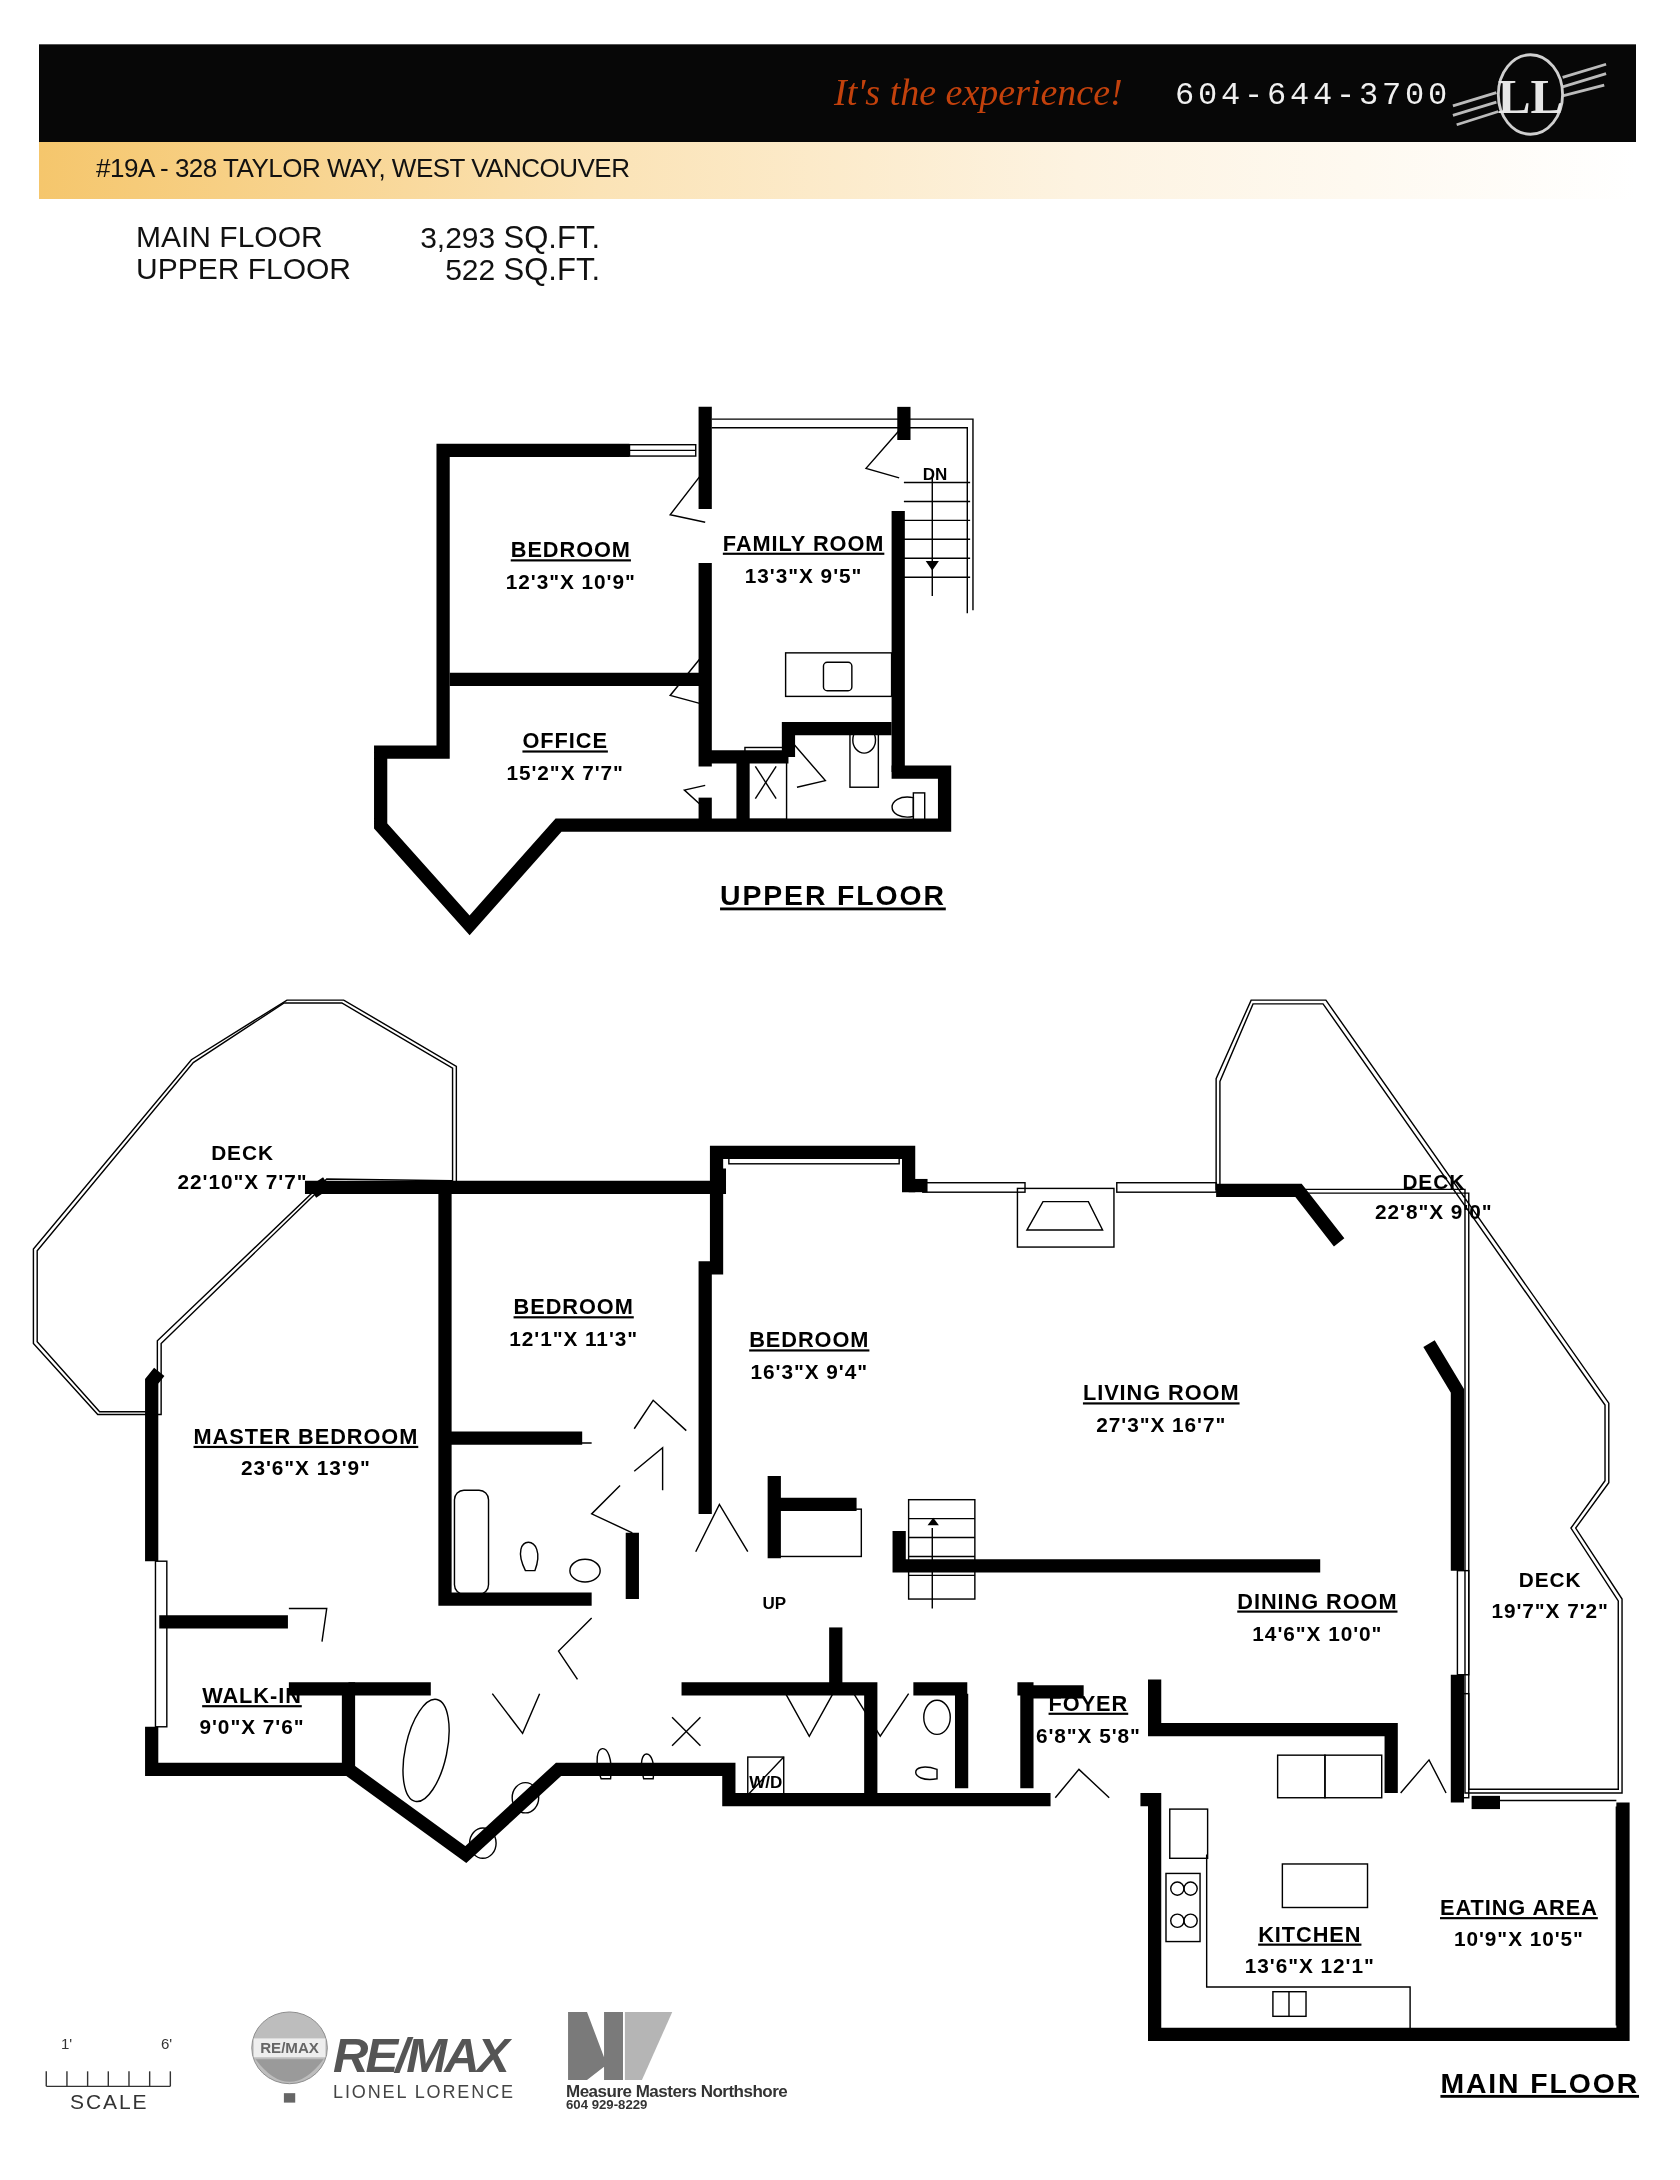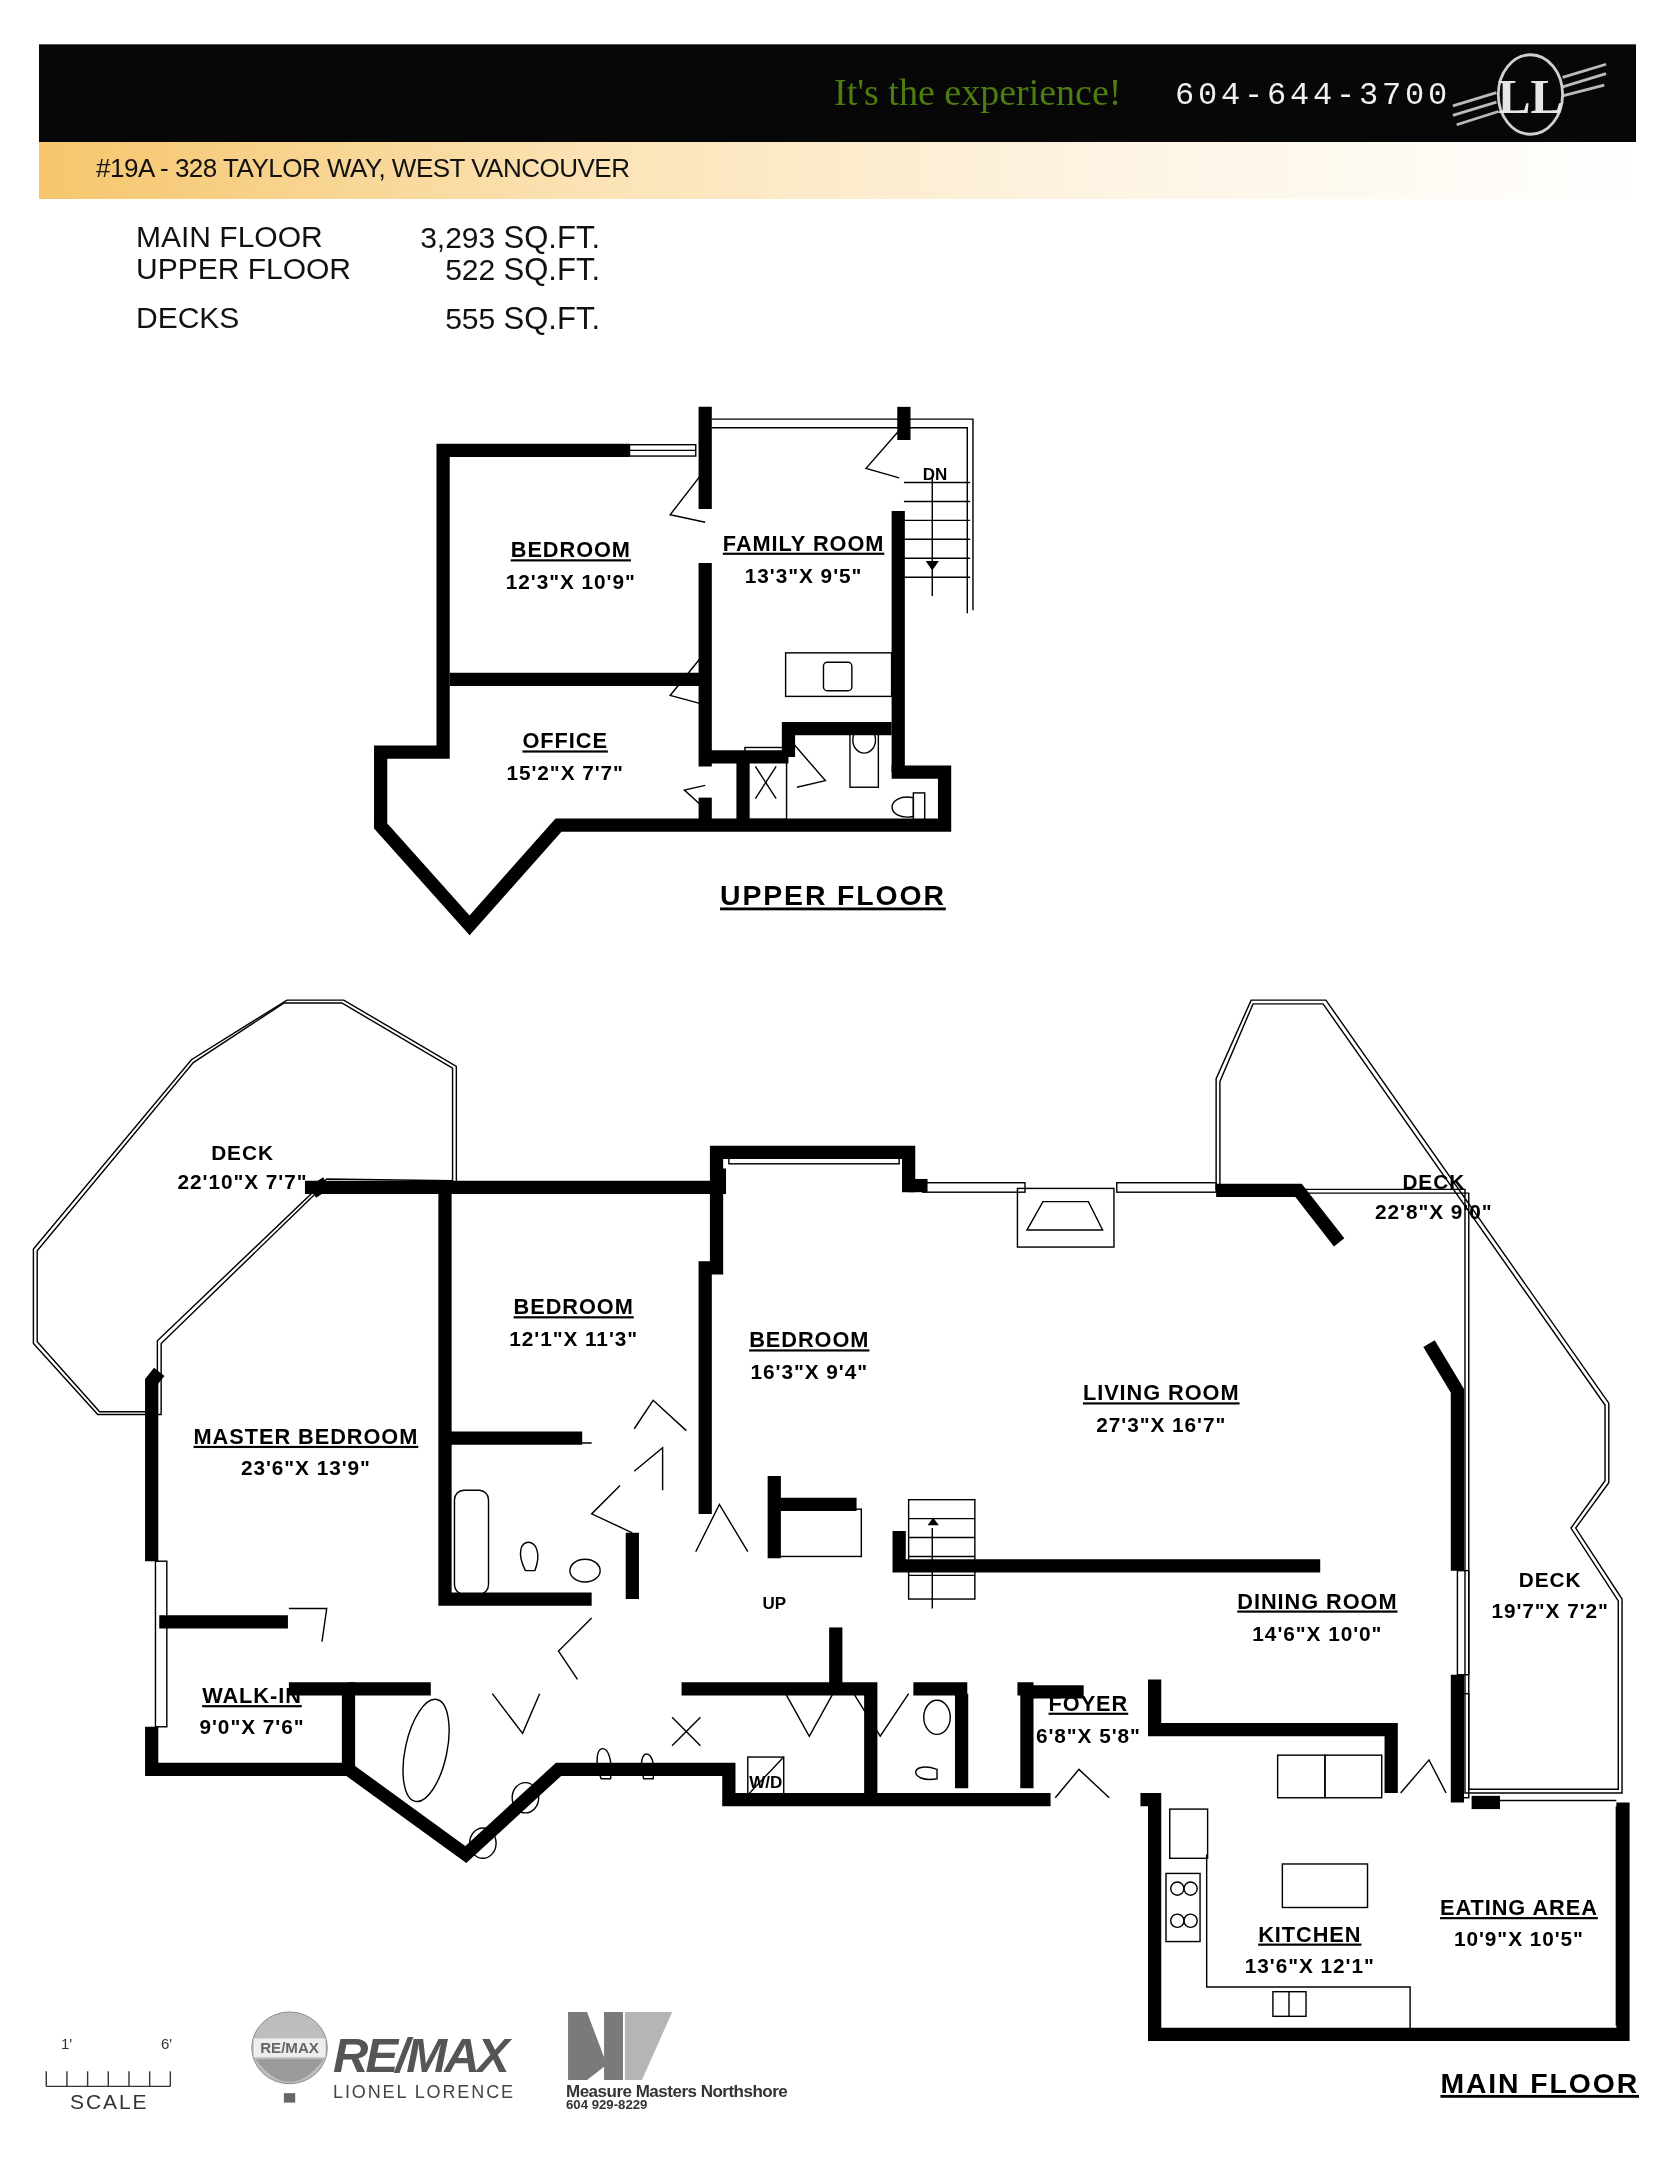--- a/index.html
+++ b/index.html
@@ -1,19 +1,19 @@
 <!DOCTYPE html>
 <html style="font-size:15px"><head>
 <meta charset="utf-8">
 <style>
   html, body { margin:0; padding:0; background:#ffffff; }
   body { width:1681px; height:2180px; position:relative; overflow:hidden; font-family:"Liberation Sans", sans-serif; color:#111; }
   .banner { position:absolute; left:39px; top:44px; width:1597px; height:98px; background:#070707; border-top:0.9px solid #555; }
   .brand { position:absolute; left:23px; top:21px; font-family:"Liberation Serif", serif; color:#e8e8e8; font-size:51px; letter-spacing:1.9px; font-variant:small-caps; white-space:nowrap; }
-  .tagline { position:absolute; left:795px; top:24.6px; font-family:"Liberation Serif", serif; color:#4d7c0f; font-size:38px; white-space:nowrap; }
+  .tagline { position:absolute; left:795px; top:24.6px; font-family:"Liberation Serif", serif; font-style:italic; color:#c2410c; font-size:38px; white-space:nowrap; }
   .phone { position:absolute; left:1136px; top:32px; font-family:Liberation Mono, monospace; color:#f0f0f0; font-size:32px; letter-spacing:3.8px; white-space:nowrap; }
   .logo { position:absolute; left:1410px; top:5.7px; width:161px; height:87px; }
   .addressbar { position:absolute; left:39px; top:142px; width:1597px; height:57px; background:linear-gradient(to right,#f5c66c 0%,#fbe3b6 35%,#fdf3e1 65%,#ffffff 100%); }
   .address { position:absolute; left:57px; top:11.4px; font-size:26px; color:#111; white-space:nowrap; letter-spacing:-0.5px; }
   .stats { position:absolute; left:136px; top:220px; width:464px; }
   .stat-row { position:relative; height:32px; font-size:30px; }
   .stat-row.gap { margin-top:17px; }
   .stat-label { position:absolute; left:0; top:0; white-space:nowrap; }
   .stat-value { position:absolute; right:0; top:0; white-space:nowrap; }
   .stat-value .unit { font-size:31px;text-align:center; }
@@ -57,24 +57,20 @@
 </div>
 
 <div class="stats">
   <div class="stat-row">
     <span class="stat-label">MAIN FLOOR</span>
     <span class="stat-value"><span>3,293</span> <span class="unit">SQ.FT.</span></span>
   </div>
   <div class="stat-row">
     <span class="stat-label">UPPER FLOOR</span>
     <span class="stat-value"><span>522</span> <span class="unit">SQ.FT.</span></span>
-  </div>
-  <div class="stat-row gap">
-    <span class="stat-label">DECKS</span>
-    <span class="stat-value"><span>555</span> <span class="unit">SQ.FT.</span></span>
   </div>
 </div>
 
 <svg class="plan" width="1681" height="2180" viewBox="0 0 1776 2304">
 
   <g>
 
     <g fill="none" stroke="#000" stroke-width="14" stroke-linejoin="miter">
       <polyline points="665,476 468,476 468,795 402,795 402,873 496,978 590,872 998,872 998,816 942,816"></polyline>
       <polyline points="745,430 745,538"></polyline>

